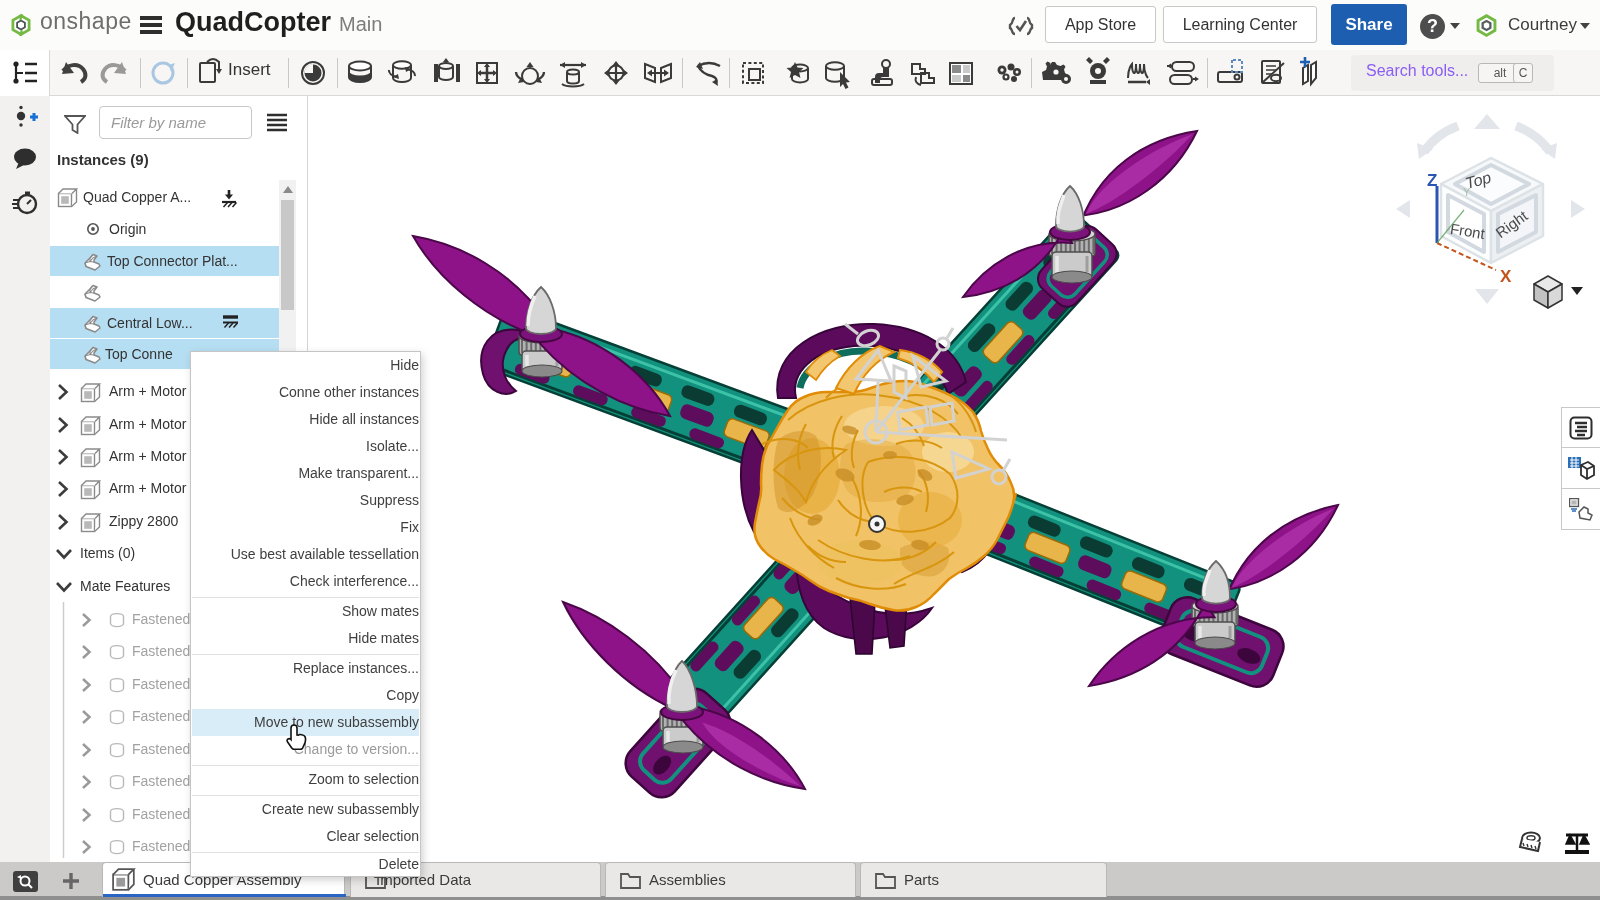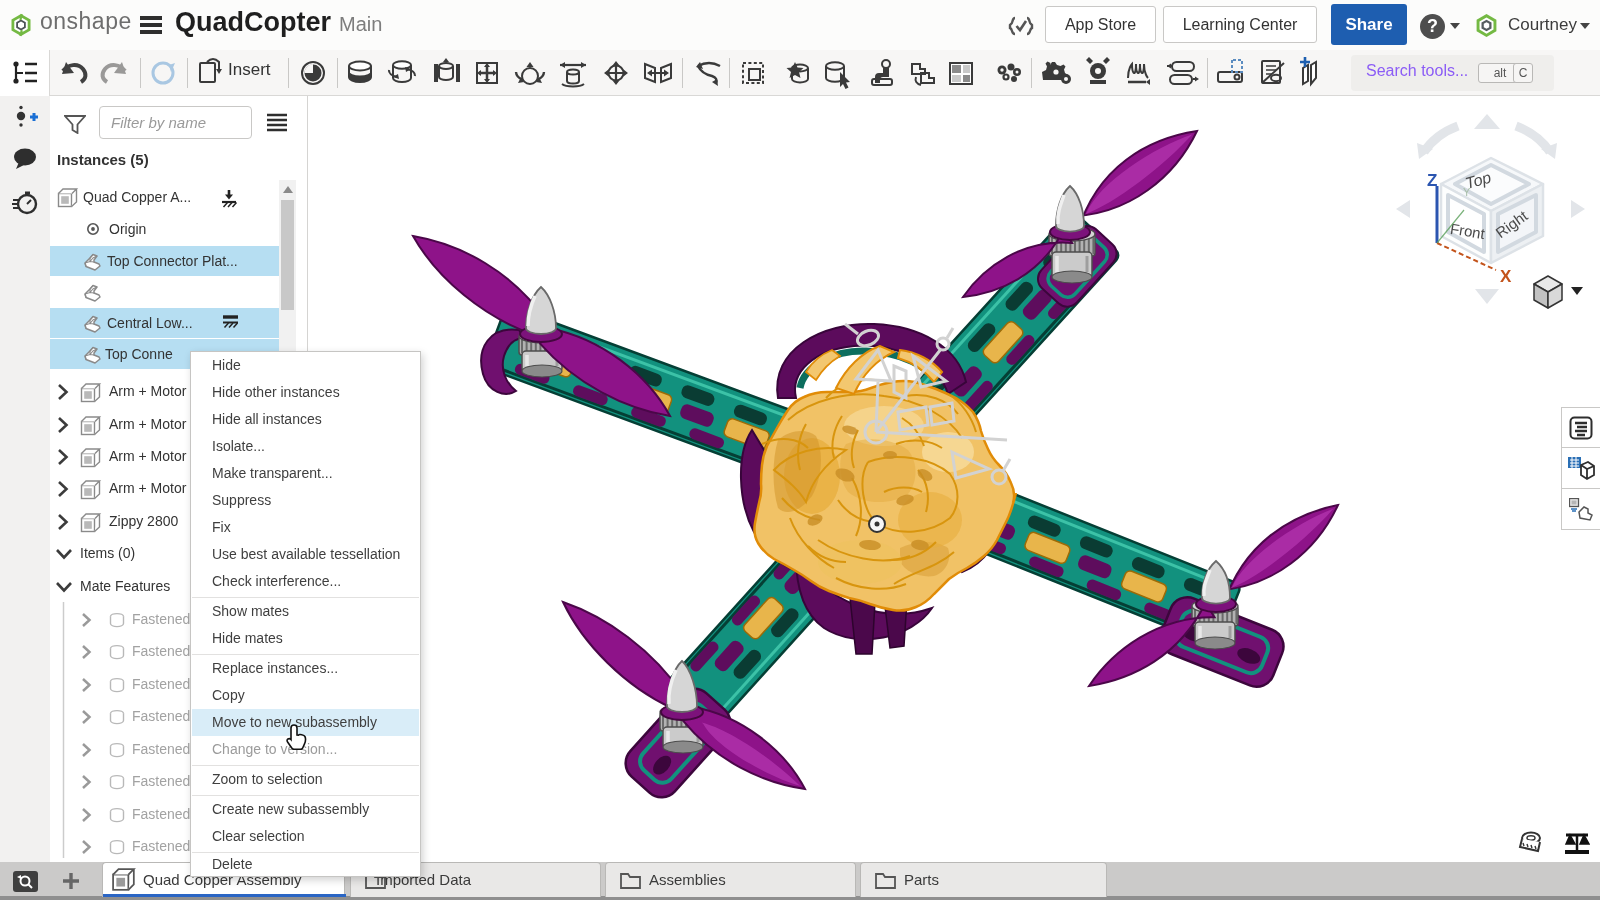--- a/index.html
+++ b/index.html
@@ -9,21 +9,21 @@
   #toolbar { position:absolute; left:0; top:50px; width:1600px; height:46px; background:#f7f6f5; border-bottom:1px solid #d9d8d6; }
   .tsep { position:absolute; top:8px; width:1px; height:30px; background:#c9c8c6; }
   #leftstrip { position:absolute; left:0; top:96px; width:50px; height:766px; background:#f2f1f0; }
   #panel { position:absolute; left:50px; top:96px; width:258px; height:762px; background:#fff; border-right:1px solid #d5d4d2; }
   #paneltab { position:absolute; left:0; top:50px; width:50px; height:46px; background:#fff; border-right:1px solid #d9d8d6; }
   .row { position:absolute; left:0; width:229px; height:30px; line-height:30px; font-size:14px; color:#333; white-space:nowrap; }
   .hl { background:#b6def2; }
   #tabbar { position:absolute; left:0; top:862px; width:1600px; height:38px; background:#cbcac9; }
   #tabbar .strip { position:absolute; left:0; top:34px; width:1600px; height:4px; background:#8f8f8f; }
   .btab { position:absolute; top:0; height:35px; background:#e9e8e7; border:1px solid #b9b8b6; border-bottom:none; border-radius:4px 4px 0 0; font-size:15px; color:#3a3a3a; line-height:34px; }
-  #ctxmenu { position:absolute; left:190px; top:351px; width:231px; height:526px; background:#fff; border:1px solid #c6c5c3; box-shadow:2px 3px 8px rgba(0,0,0,.18); z-index:40; }
+  #ctxmenu { position:absolute; left:190px; top:351px; width:231px; height:526px; background:#fff; border:1px solid #c6c5c3; box-shadow:2px 3px 8px rgba(0,0,0,.18); z-index:40;text-align:right; }
   .mi { position:absolute; left:1px; width:227px; height:27px; line-height:27px; font-size:14px; color:#3f3f3f; padding-left:20px; white-space:nowrap; }
   .msep { position:absolute; left:1px; width:227px; height:1px; background:#e2e1e0; }
   .btn { position:absolute; top:6px; height:37px; background:#fff; border:1px solid #c9c8c6; border-radius:3px; font-size:16px; color:#333; text-align:center; }
 </style>
 </head>
 <body>
 
 <div id="topbar">
   <svg class="abs" style="left:9px;top:13px" width="24" height="24" viewBox="0 0 24 24">
     <polygon points="12,1 21.5,6.5 21.5,17.5 12,23 2.5,17.5 2.5,6.5" fill="#74b943"></polygon>
@@ -269,21 +269,21 @@
 </div>
 
 <div id="panel">
   <svg class="abs" style="left:14px;top:19px" width="22" height="19" viewBox="0 0 22 19">
     <path d="M1 1 H21 L13.5 9.5 V18 L8.5 15 V9.5 Z" fill="none" stroke="#555" stroke-width="1.8"></path>
   </svg>
   <div class="abs" style="left:49px;top:10px;width:153px;height:33px;border:1px solid #c9c8c6;border-radius:4px;background:#fff;font-size:15px;font-style:italic;color:#9a9a9a;line-height:31px;padding-left:11px">Filter by name</div>
   <svg class="abs" style="left:217px;top:17px" width="20" height="20" viewBox="0 0 20 20">
     <path d="M0 2 h20 M0 7 h20 M0 12 h20 M0 17 h20" stroke="#2e2e2e" stroke-width="2.6"></path>
   </svg>
-  <div class="abs" style="left:7px;top:55px;font-size:15px;font-weight:bold;color:#333">Instances (5)</div>
+  <div class="abs" style="left:7px;top:55px;font-size:15px;font-weight:bold;color:#333">Instances (9)</div>
 
   <div class="row" style="top:86px;left:33px">Quad Copper A...</div>
   <div class="row hl" style="top:150px;width:229px"><span style="margin-left:57px">Top Connector Plat...</span></div>
   <div class="row" style="top:118px;left:59px">Origin</div>
   <div class="row hl" style="top:212px;width:229px"><span style="margin-left:57px">Central Low...</span></div>
   <div class="row hl" style="top:243px;width:229px"><span style="margin-left:55px">Top Conne</span></div>
   <div class="row" style="top:280px;left:59px">Arm + Motor Sub...</div>
   <div class="row" style="top:313px;left:59px">Arm + Motor Sub...</div>
   <div class="row" style="top:345px;left:59px">Arm + Motor Sub...</div>
   <div class="row" style="top:377px;left:59px">Arm + Motor Sub...</div>
@@ -733,21 +733,21 @@
   <div class="btab" style="left:860px;width:247px">
     <svg style="position:absolute;left:14px;top:8px" width="21" height="18" viewBox="0 0 21 18">
       <path d="M1 3 h7 l2 3 h10 v11 h-19 Z" fill="none" stroke="#555" stroke-width="1.8"></path>
     </svg>
     <span style="margin-left:43px">Parts</span>
   </div>
 </div>
 
 <div id="ctxmenu">
   <div class="mi" style="top:0px">Hide</div>
-  <div class="mi" style="top:27px">Hide other instances</div>
+  <div class="mi" style="top:27px">Conne other instances</div>
   <div class="mi" style="top:54px">Hide all instances</div>
   <div class="mi" style="top:81px">Isolate...</div>
   <div class="mi" style="top:108px">Make transparent...</div>
   <div class="mi" style="top:135px">Suppress</div>
   <div class="mi" style="top:162px">Fix</div>
   <div class="mi" style="top:189px">Use best available tessellation</div>
   <div class="mi" style="top:216px">Check interference...</div>
   <div class="msep" style="top:245px"></div>
   <div class="mi" style="top:246px">Show mates</div>
   <div class="mi" style="top:273px">Hide mates</div>

